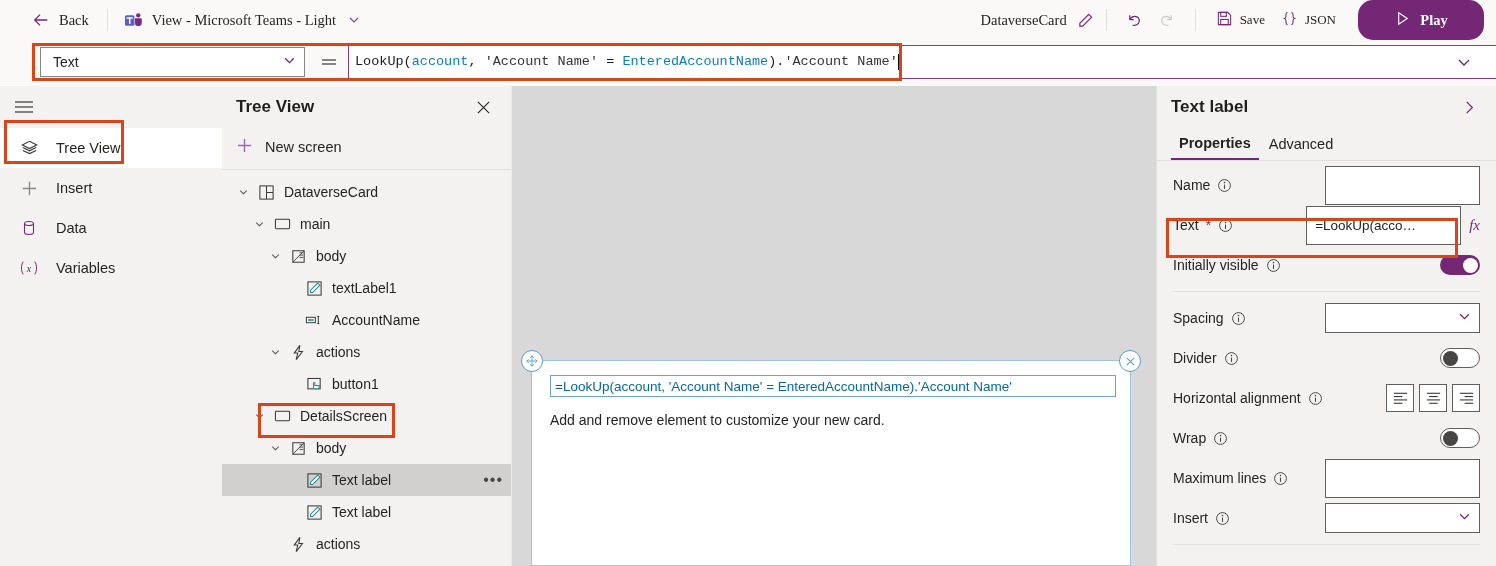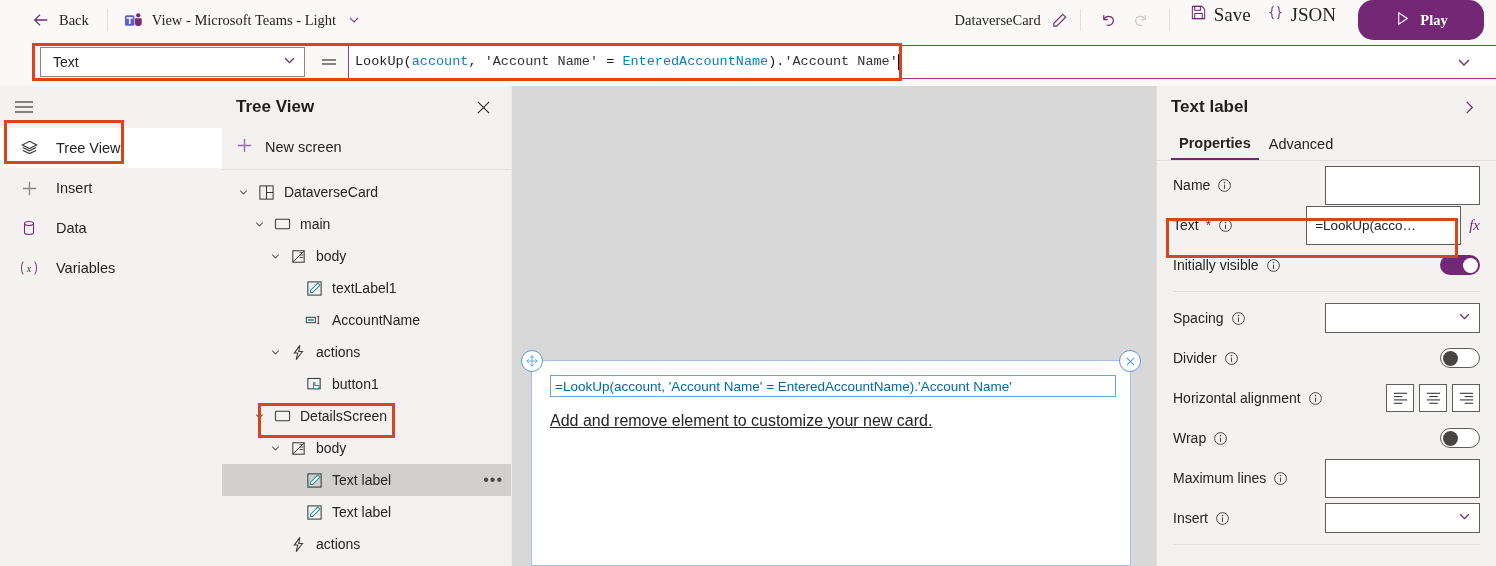--- a/index.html
+++ b/index.html
@@ -34,22 +34,22 @@
     margin-left:auto; display:flex; align-items:center; height:40px; padding-right:12px;
   }
   .doc-name { font-size:14.5px; color:#252423; }
   .pencil-btn { margin-left:10px; cursor:pointer; display:flex; align-items:center; }
   .ico-btn {
     width:32px; height:32px; display:flex; align-items:center; justify-content:center;
     cursor:pointer; border-radius:2px;
   }
   .ico-btn.disabled { cursor:default; opacity:.4; }
   .save-btn, .json-btn {
-    display:flex; gap:7px; height:32px; padding:0 8px;
-    font-size:19px; color:#252423; cursor:pointer; border-radius:2px;
+    display:flex; align-items:center; gap:7px; height:32px; padding:0 8px;
+    font-size:13px; color:#252423; cursor:pointer; border-radius:2px;
   }
   .play-btn {
     display:flex; align-items:center; justify-content:center; gap:9px;
     width:126px; height:40px; background:#742774; color:#fff;
     font-size:14.5px; font-weight:700; cursor:pointer; margin-left:14px;border-radius:15px;
   }
 
   
   .formula-row {
     position:absolute; left:0; top:40px; width:1496px; height:46px;
@@ -150,21 +150,21 @@
   .card {
     position:absolute; left:19px; top:274px; width:600px; height:206px;
     background:#ffffff; border:1px solid #9fc3e8;
   }
   .card-inner { padding:14px 18px 0 18px; }
   .card-textbox {
     border:1px solid #6ba2d8; height:22px; display:flex; align-items:center;
     padding:0 4px; font-size:13.5px; color:#0369a1; white-space:nowrap;
     width:566px; overflow:hidden;
   }
-  .card-sub { margin-top:15px; font-size:16px; color:#252423;text-decoration:underline; }
+  .card-sub { margin-top:15px; font-size:14px; color:#252423; }
   .handle-move {
     position:absolute; left:-11px; top:-11px; width:22px; height:22px;
     border-radius:50%; background:#fff; border:1px solid #5a9bd5;
     display:flex; align-items:center; justify-content:center; cursor:move; z-index:5;
   }
   .handle-close {
     position:absolute; right:-11px; top:-11px; width:22px; height:22px;
     border-radius:50%; background:#fff; border:1px solid #5a9bd5;
     display:flex; align-items:center; justify-content:center; cursor:pointer; z-index:5;
   }

